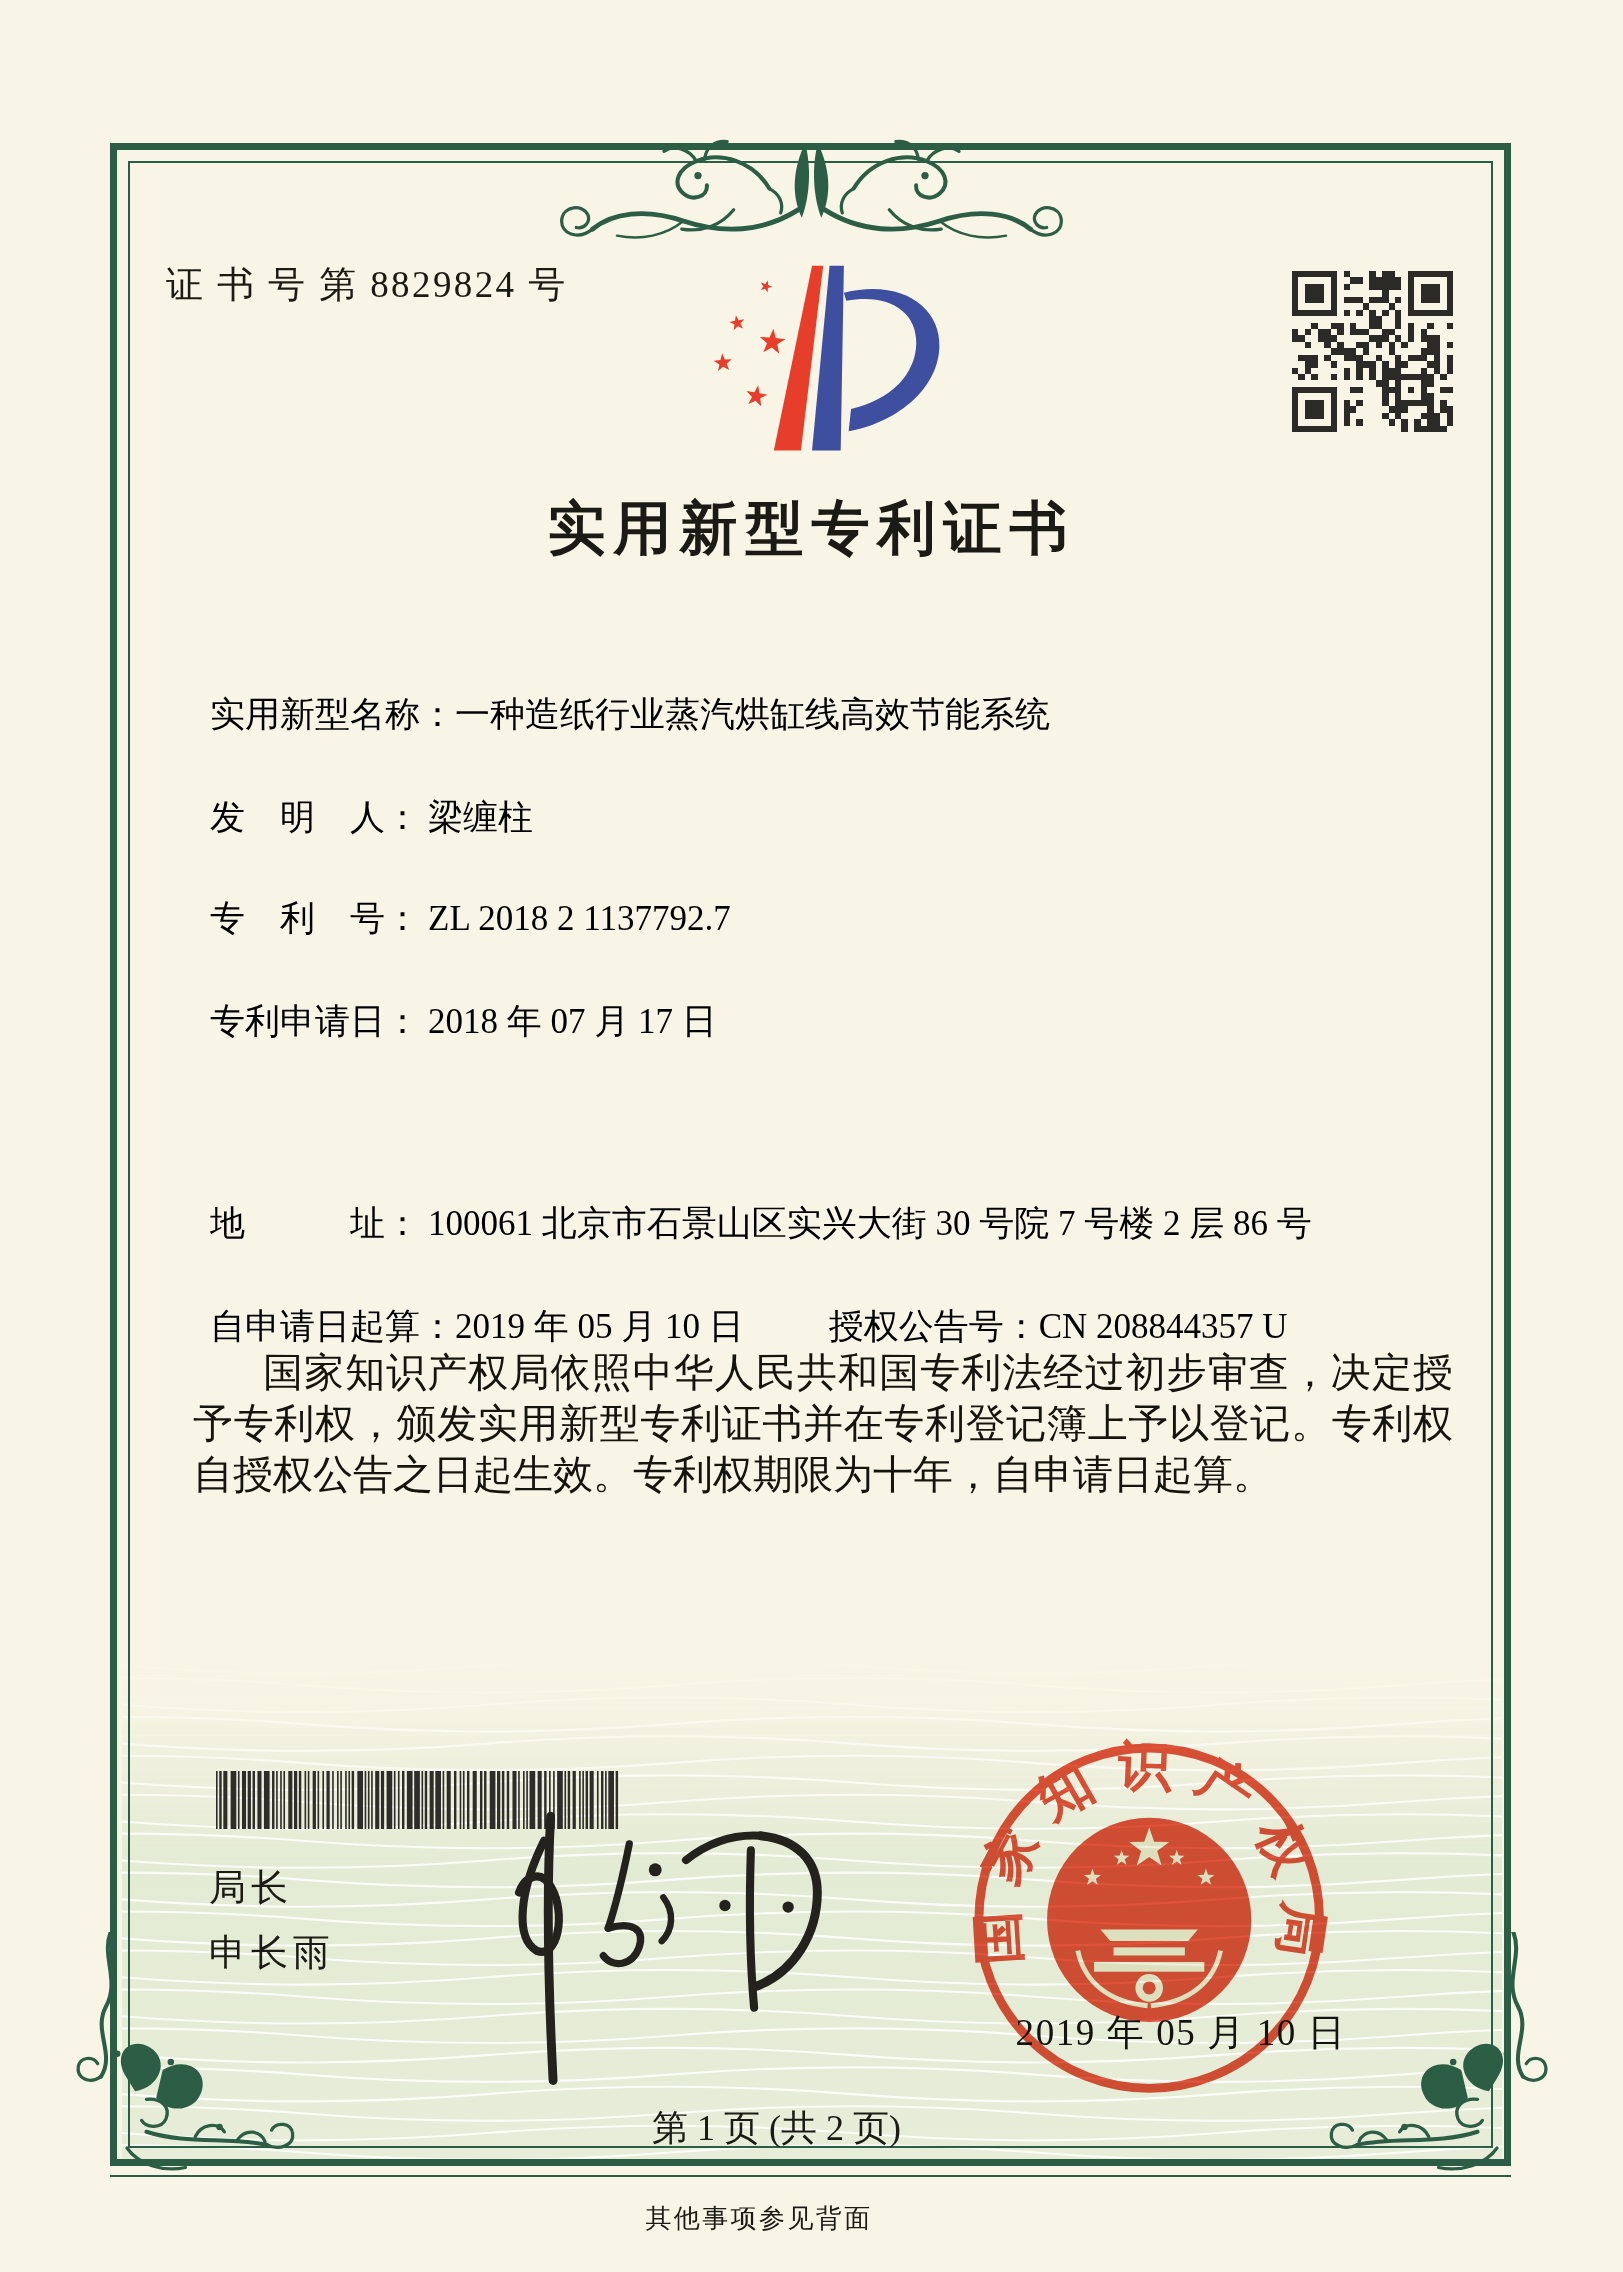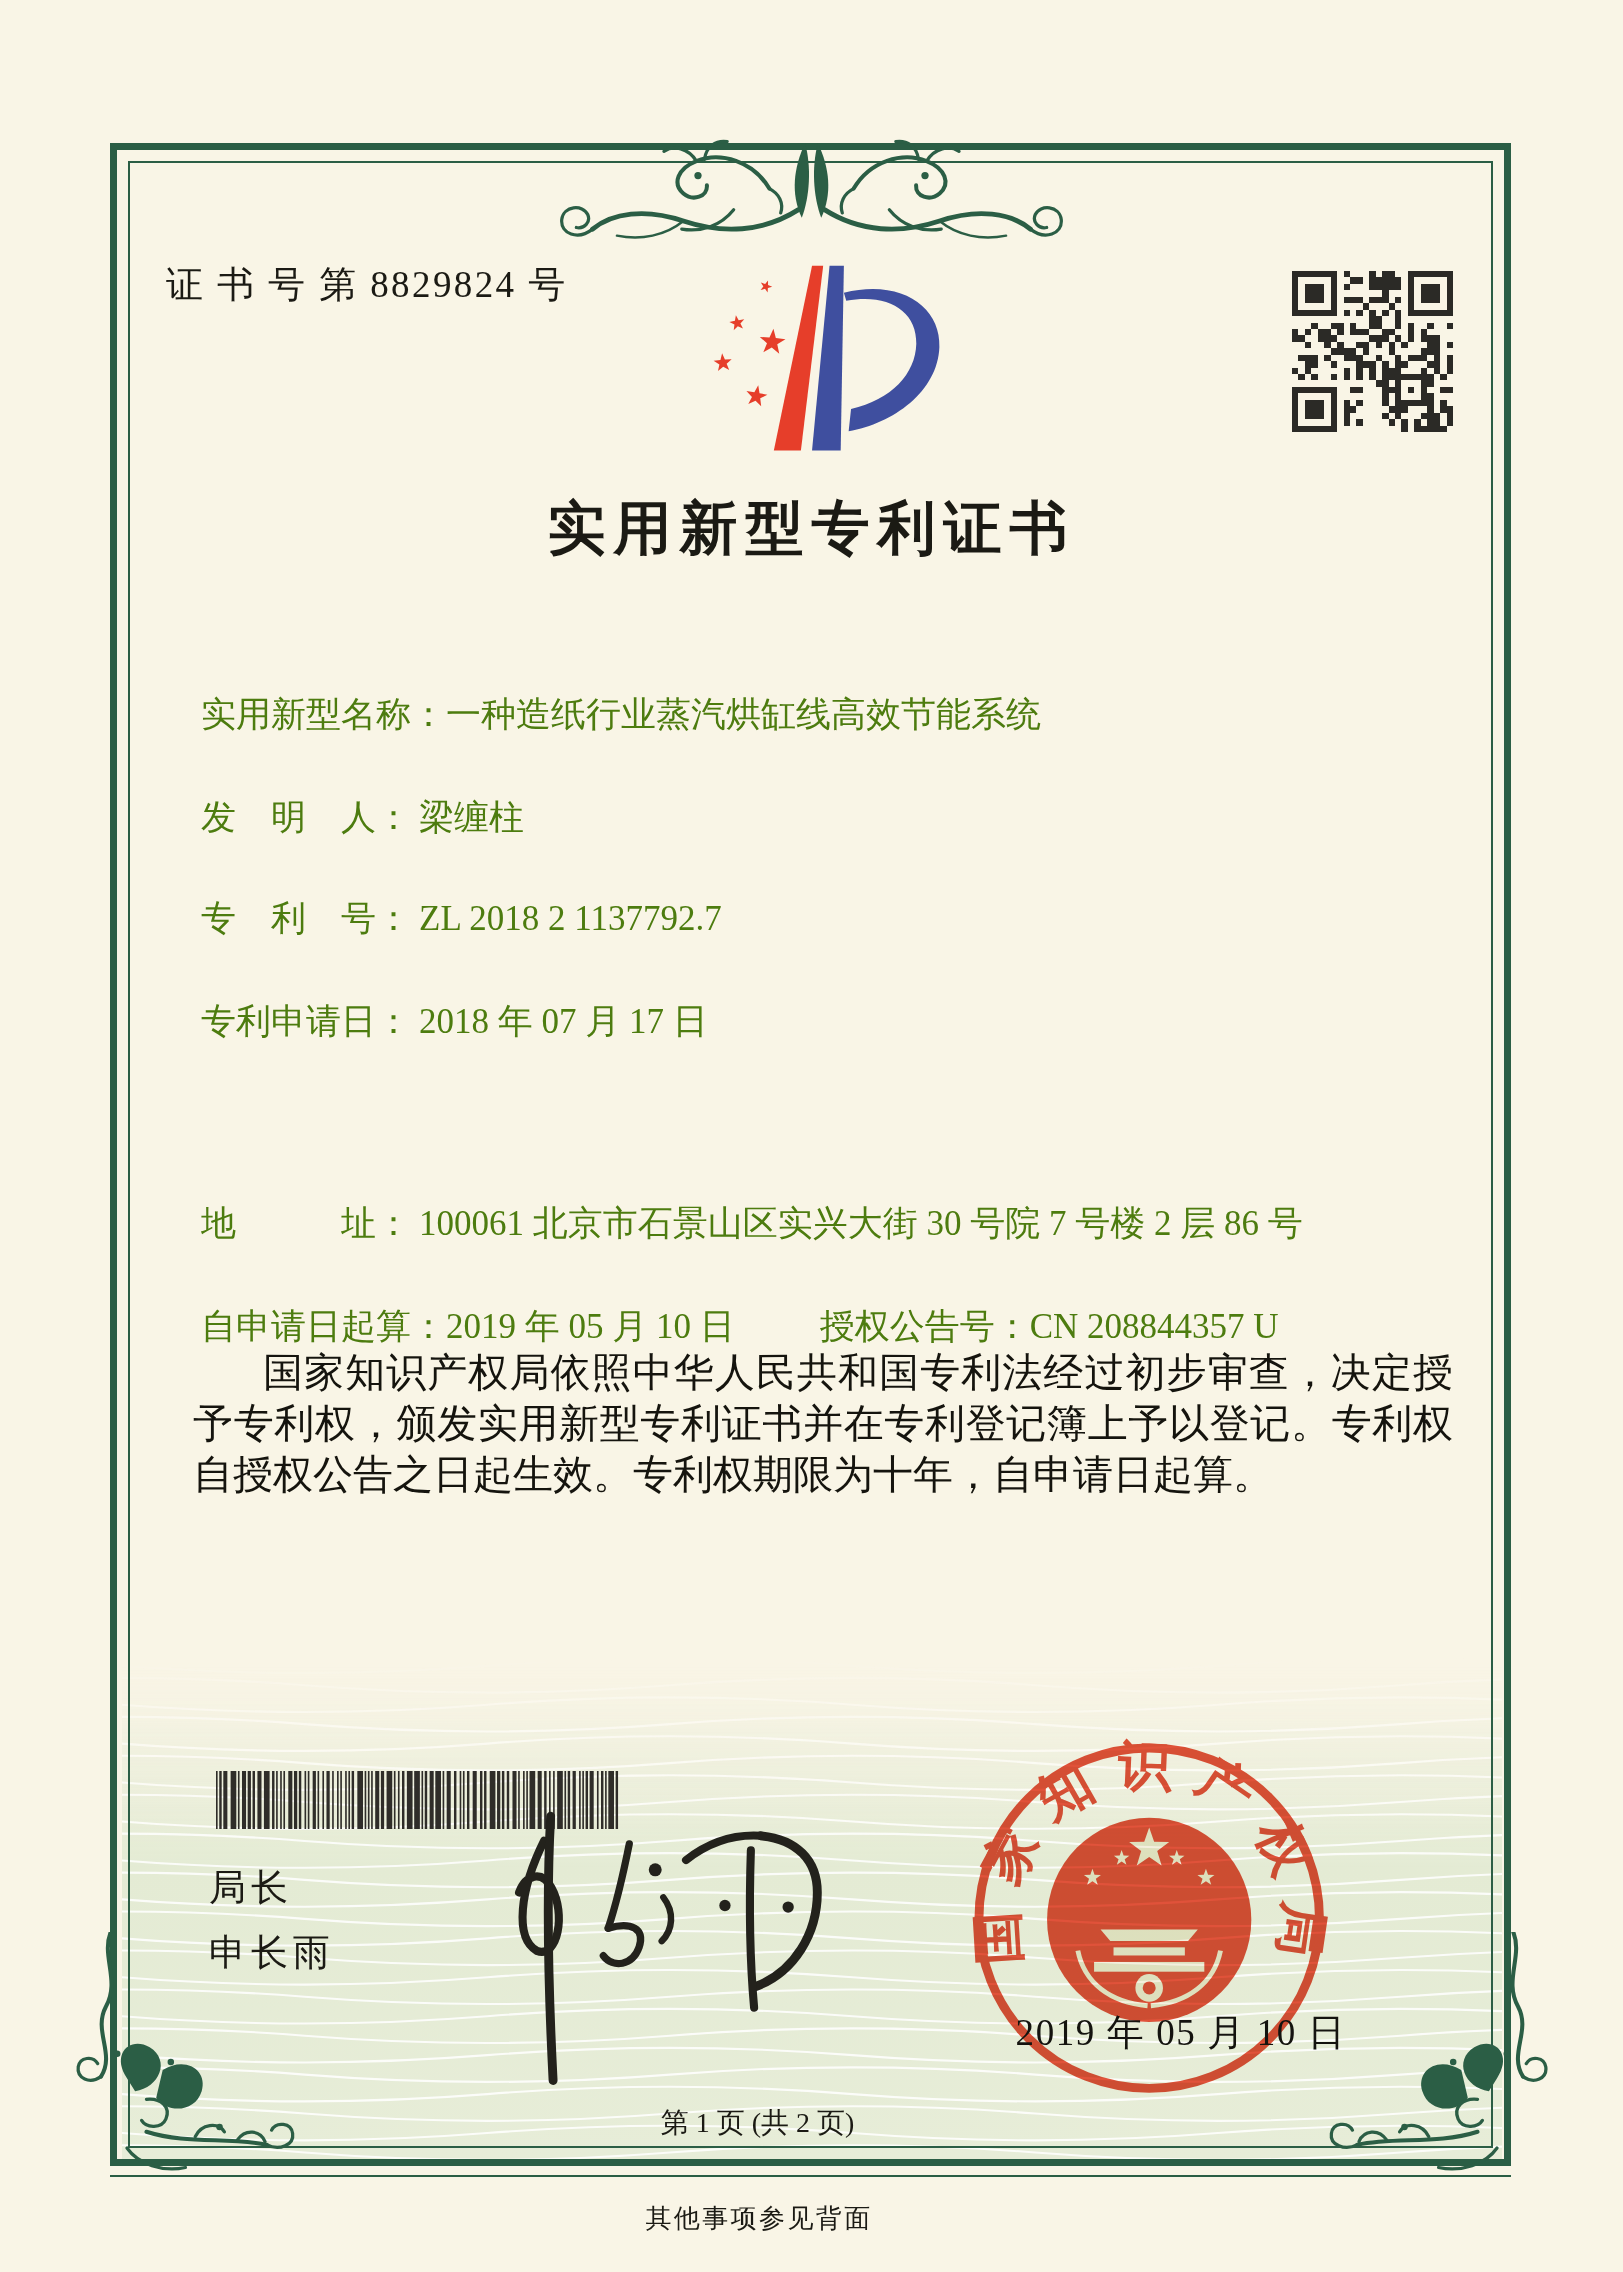--- a/index.html
+++ b/index.html
@@ -17,32 +17,32 @@
 
   
   .border-outer{left:110px;top:143px;width:1401px;height:2023px;border:7.3px solid #2b5e45;box-sizing:border-box;}
   .border-inner{left:128px;top:161px;width:1365px;height:1987px;border:2.4px solid #2b5e45;box-sizing:border-box;}
   .border-bottom-rule{left:110px;top:2175px;width:1401px;height:2.4px;background:#2b5e45;}
 
   .cert-no{left:166px;top:260px;font-size:37px;letter-spacing:2.4px;font-weight:500;white-space:nowrap;}
 
   .title{left:0;right:0;top:490px;text-align:center;font-size:58px;font-weight:800;letter-spacing:8px;white-space:nowrap;}
 
-  .row{position:absolute;left:201px;font-size:35px;font-weight:500;white-space:nowrap;color:#4d7c0f;}
+  .row{position:absolute;left:210px;font-size:35px;font-weight:500;white-space:nowrap;color:#000000;}
   .lbl{display:inline-block;min-width:218px;}
   .pair-a{display:inline-block;width:610px;}
 
   .paras{left:193px;top:1347px;width:1260px;font-size:40px;line-height:51px;text-align:justify;color:#15140e;}
   .paras p{margin:0 0 4.9px 0;text-indent:70px;}
 
   .director{left:209px;font-size:37px;font-weight:500;letter-spacing:4.9px;}
 
   .seal-date{left:986px;top:2008px;width:390px;text-align:center;font-size:37px;letter-spacing:1.6px;color:#14130f;font-weight:500;}
 
-  .footer-page{left:0;width:1515px;top:2104px;text-align:center;font-size:28px;}
+  .footer-page{left:0;width:1515px;top:2104px;text-align:center;font-size:36px;padding-left:19px;}
   .back-note{left:0;width:1518px;top:2201px;text-align:center;font-size:26px;font-weight:500;letter-spacing:2.4px;}
 
   .barcode{left:216px;top:1771px;width:411px;height:58px;}
   .barcode path{fill:#2f2d29;}
 
   .qr{left:1292px;top:271px;width:161px;height:161px;}
   .qr path{fill:#2b2a26;}
 
   .logo{left:692px;top:261px;width:256px;height:191px;}
 

